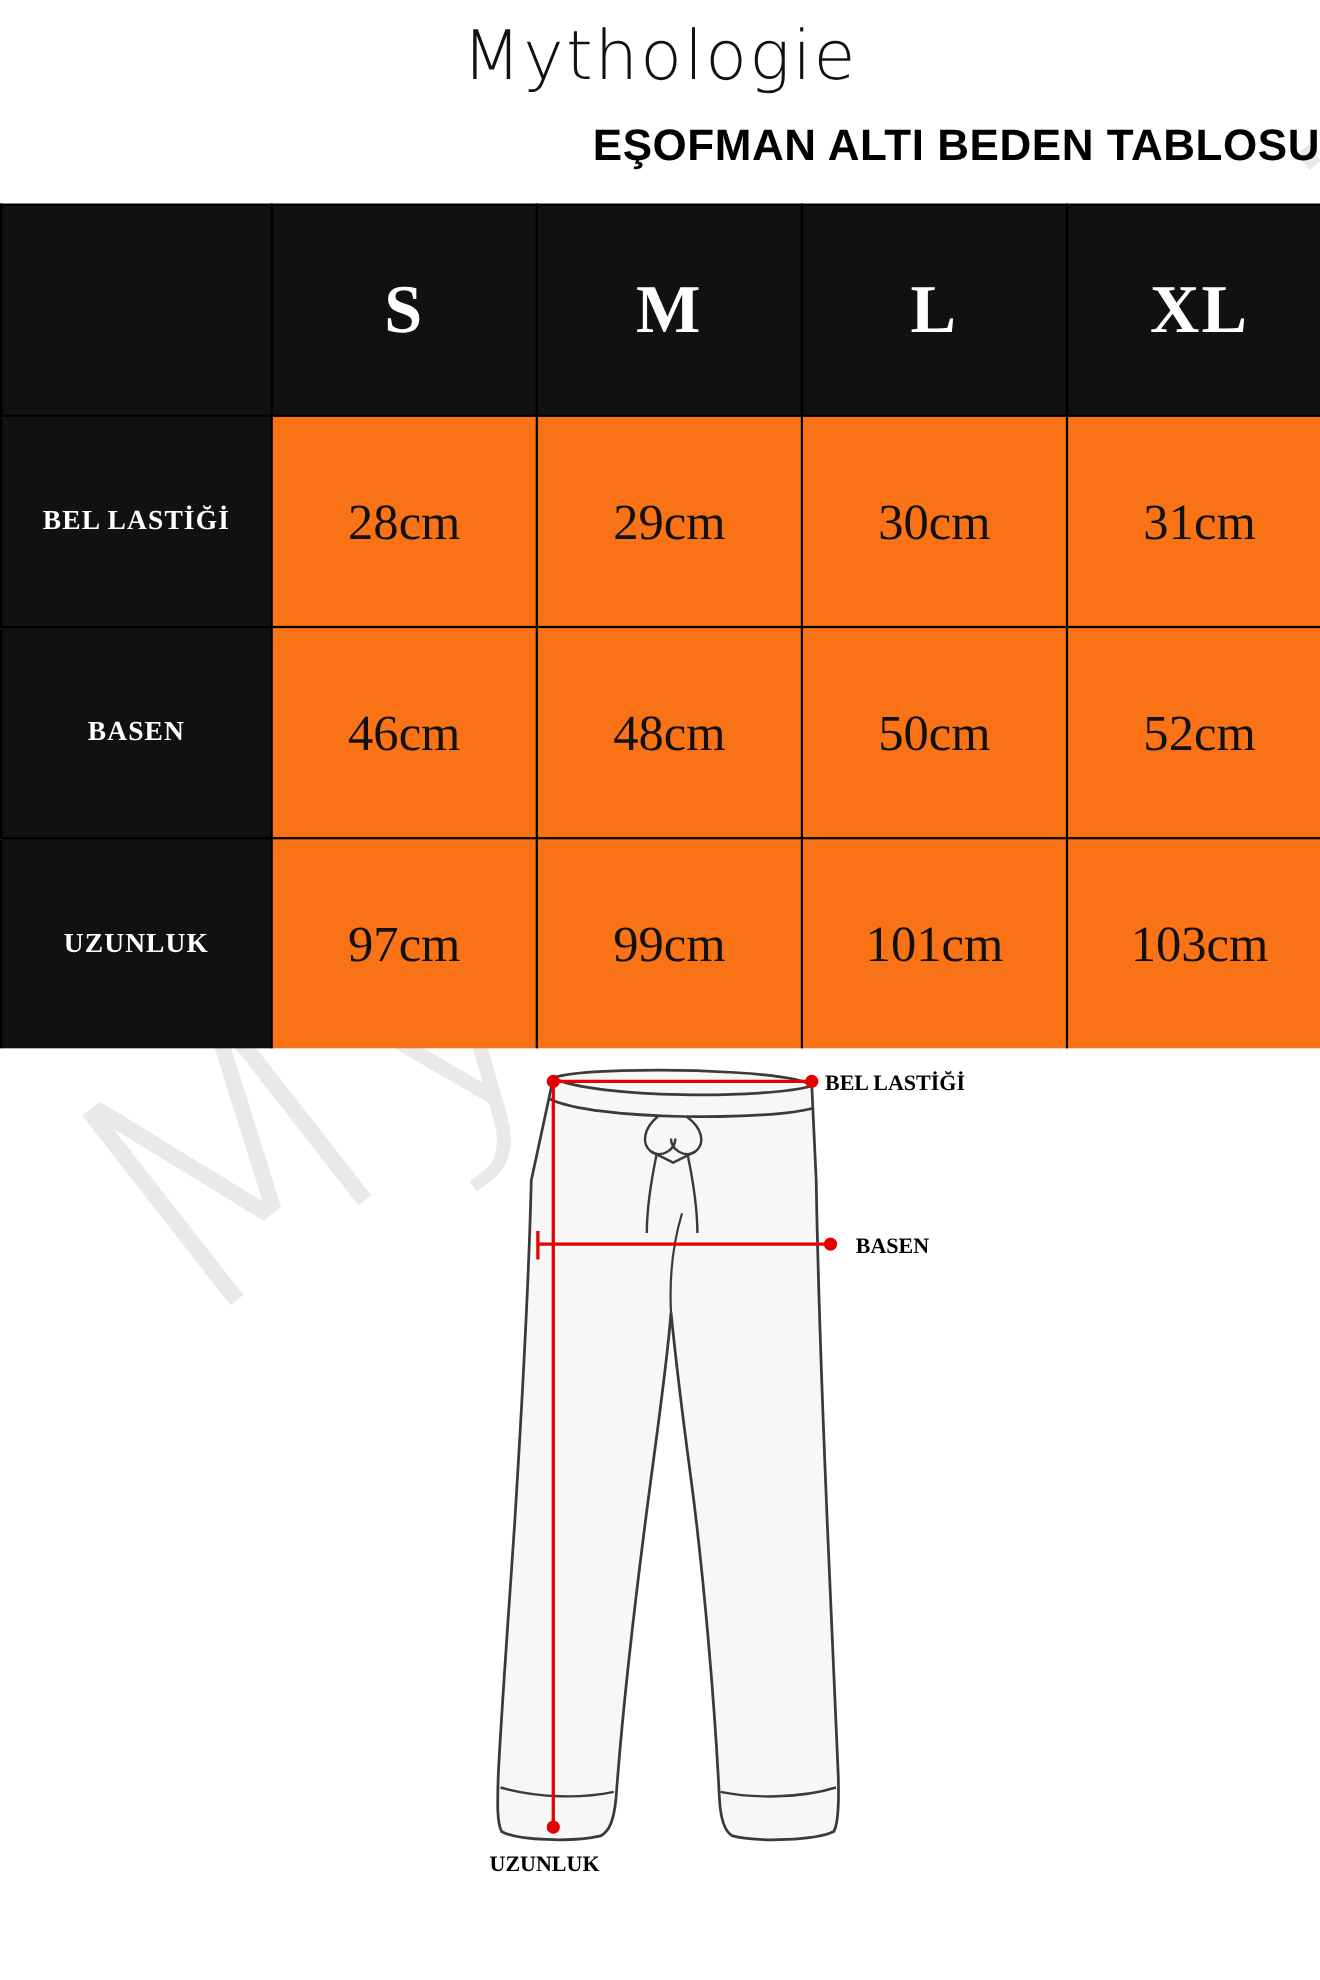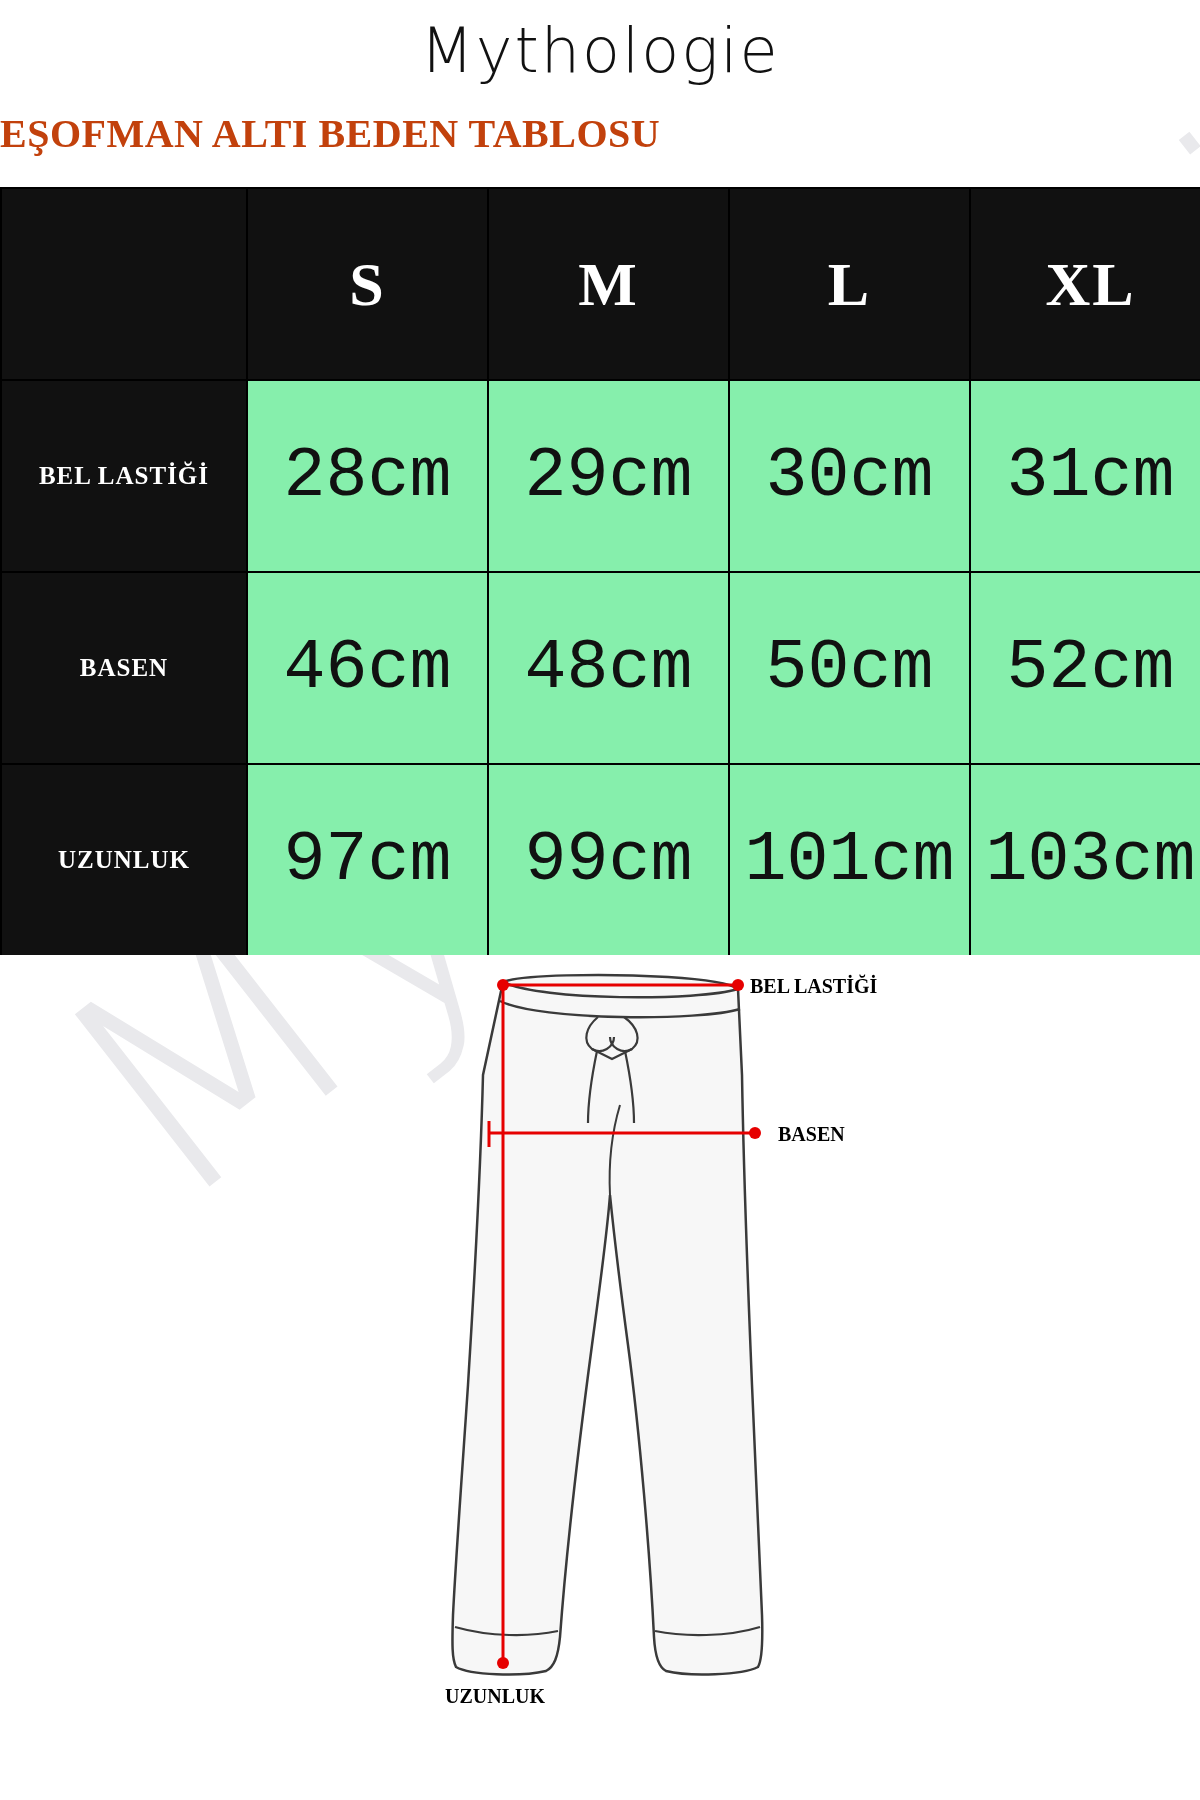--- a/index.html
+++ b/index.html
@@ -51,26 +51,26 @@
     font-weight: 300;
     font-size: 62px;
     letter-spacing: 2px;
     color: #111111;
     padding-top: 20px;
     line-height: 1.0;
   }
   .doc-title {
     position: relative;
     z-index: 2;
-    text-align: left;
-    font-family: Liberation Serif, serif;
+    text-align: right;
+    font-family: Liberation Sans, sans-serif;
     font-weight: bold;
     font-size: 40px;
     letter-spacing: 0.5px;
-    color: #c2410c;
+    color: #000000;
     margin-top: 28px;
   }
 
   
   .table-wrap {
     position: relative;
     z-index: 2;
     margin-top: 30px;
     width: 1200px;
   }
@@ -105,25 +105,25 @@
     background: #111111;
     color: #ffffff;
     font-family: "Liberation Serif", serif;
     font-weight: bold;
     font-size: 25px;
     letter-spacing: 1px;
     height: 190px;
     border-left: none;
   }
   td.value-cell {
-    background: #86efac;
+    background: #f97316;
     color: #111111;
-    font-family: Liberation Mono, monospace;
+    font-family: Liberation Serif, serif;
     font-weight: normal;
-    font-size: 70px;
+    font-size: 46px;
     letter-spacing: 0px;
   }
   table.size-table tr td:last-child,
   table.size-table tr th:last-child {
     border-right: none;
   }
   table.size-table tr:last-child td {
     border-bottom: none;
   }
 

